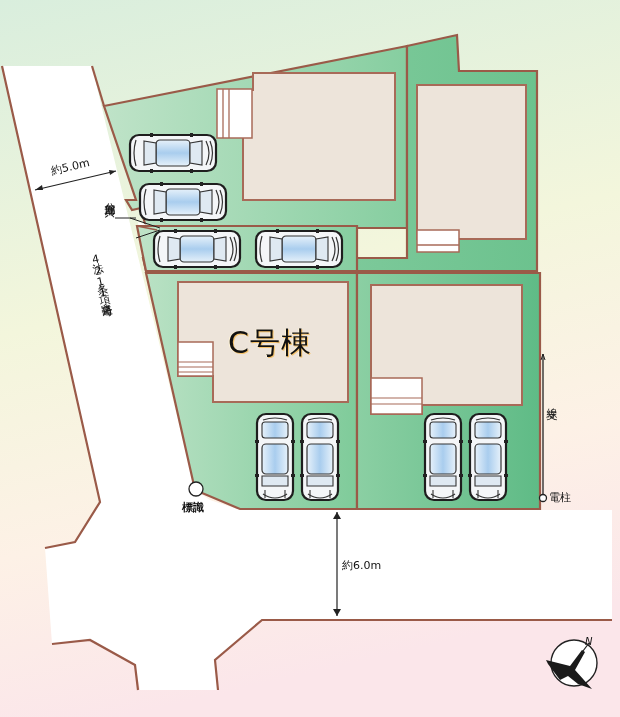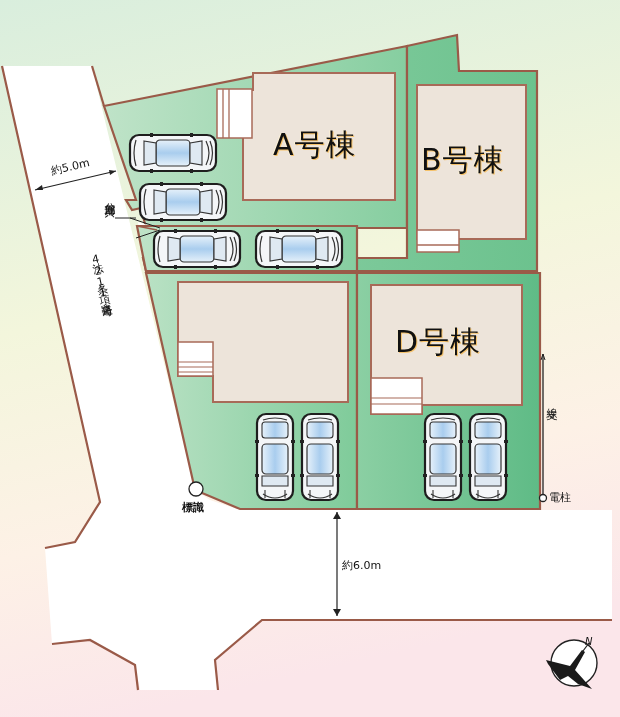--- a/index.html
+++ b/index.html
@@ -156,23 +156,21 @@
     <path d="M541 360 L543 354 L545 360" fill="none" stroke="#222" stroke-width="1"></path>
     <circle cx="543" cy="498" r="3.5" fill="#ffffff" stroke="#222" stroke-width="1.3"></circle>
 
     <g>
       <circle cx="574" cy="663" r="23" fill="#ffffff" stroke="#222" stroke-width="1.4"></circle>
       <path d="M546 660 L570 666 L582 650 L585 652 L575 670 L592 689 L578 684 L568 676 L560 680 L548 664 Z" fill="#1a1a1a"></path>
       <line x1="580" y1="655" x2="589" y2="643" stroke="#222" stroke-width="1.2"></line>
     </g>
   </svg>
 
-  <div class="lbl bldg-label" style="left:273px; top:125px;">A号棟</div>
-  <div class="lbl bldg-label" style="left:421px; top:140px;">B号棟</div>
-  <div class="lbl bldg-label" style="left:395px; top:322px;">D号棟</div>
+  <div class="lbl bldg-label" style="left:228px; top:323px;">C号棟</div>
 
   <div class="lbl small" style="left:50px; top:166px; transform: rotate(-13deg); transform-origin:left top;">約5.0m</div>
   <div class="lbl vert" style="left:103px; top:197px;">共用部分</div>
   <div class="lbl vert" style="left:88px; top:254px; transform: rotate(-12deg); transform-origin:top center;">法42条1項1号道路</div>
   <div class="lbl small" style="left:342px; top:560px;text-align:center;">約6.0m</div>
 
   <div class="lbl small" style="left:182px; top:502px;font-weight:bold;">標識</div>
   <div class="lbl vert" style="left:545px; top:400px;">支線</div>
   <div class="lbl small" style="left:549px; top:492px;text-align:right;">電柱</div>
   <div class="lbl" style="left:585px; top:636px; font-size:10px; font-style:italic;">N</div>

